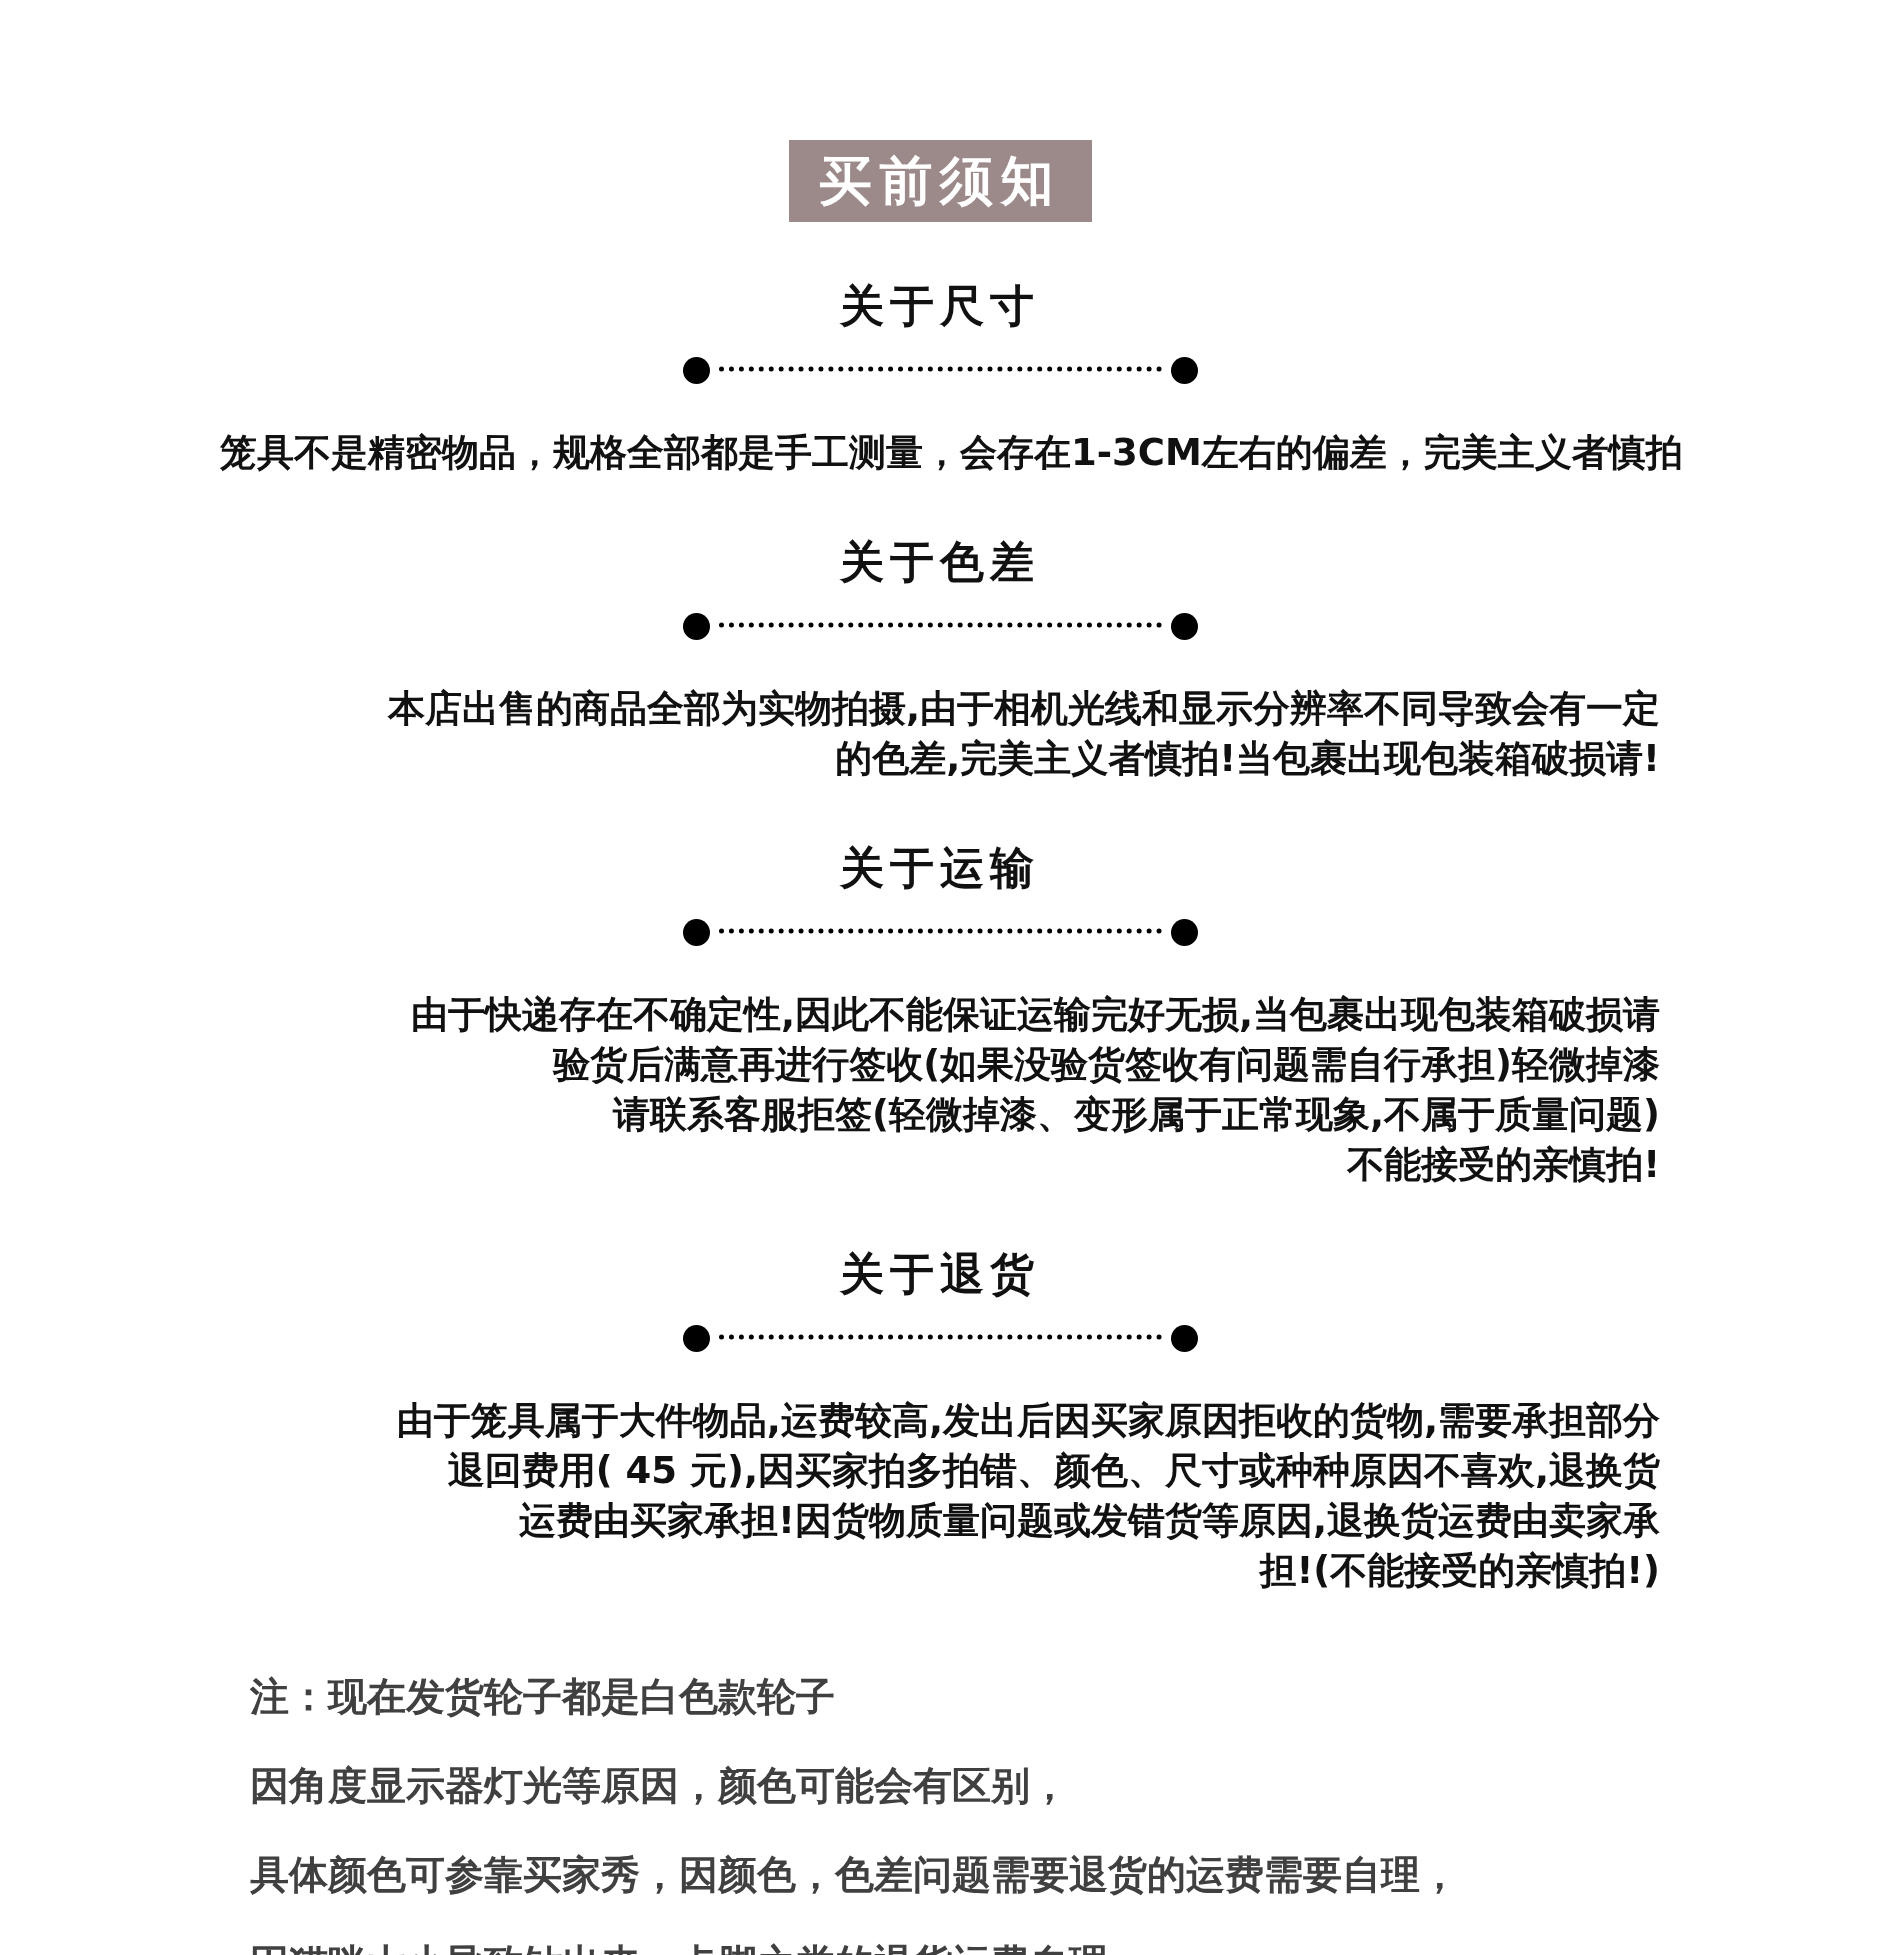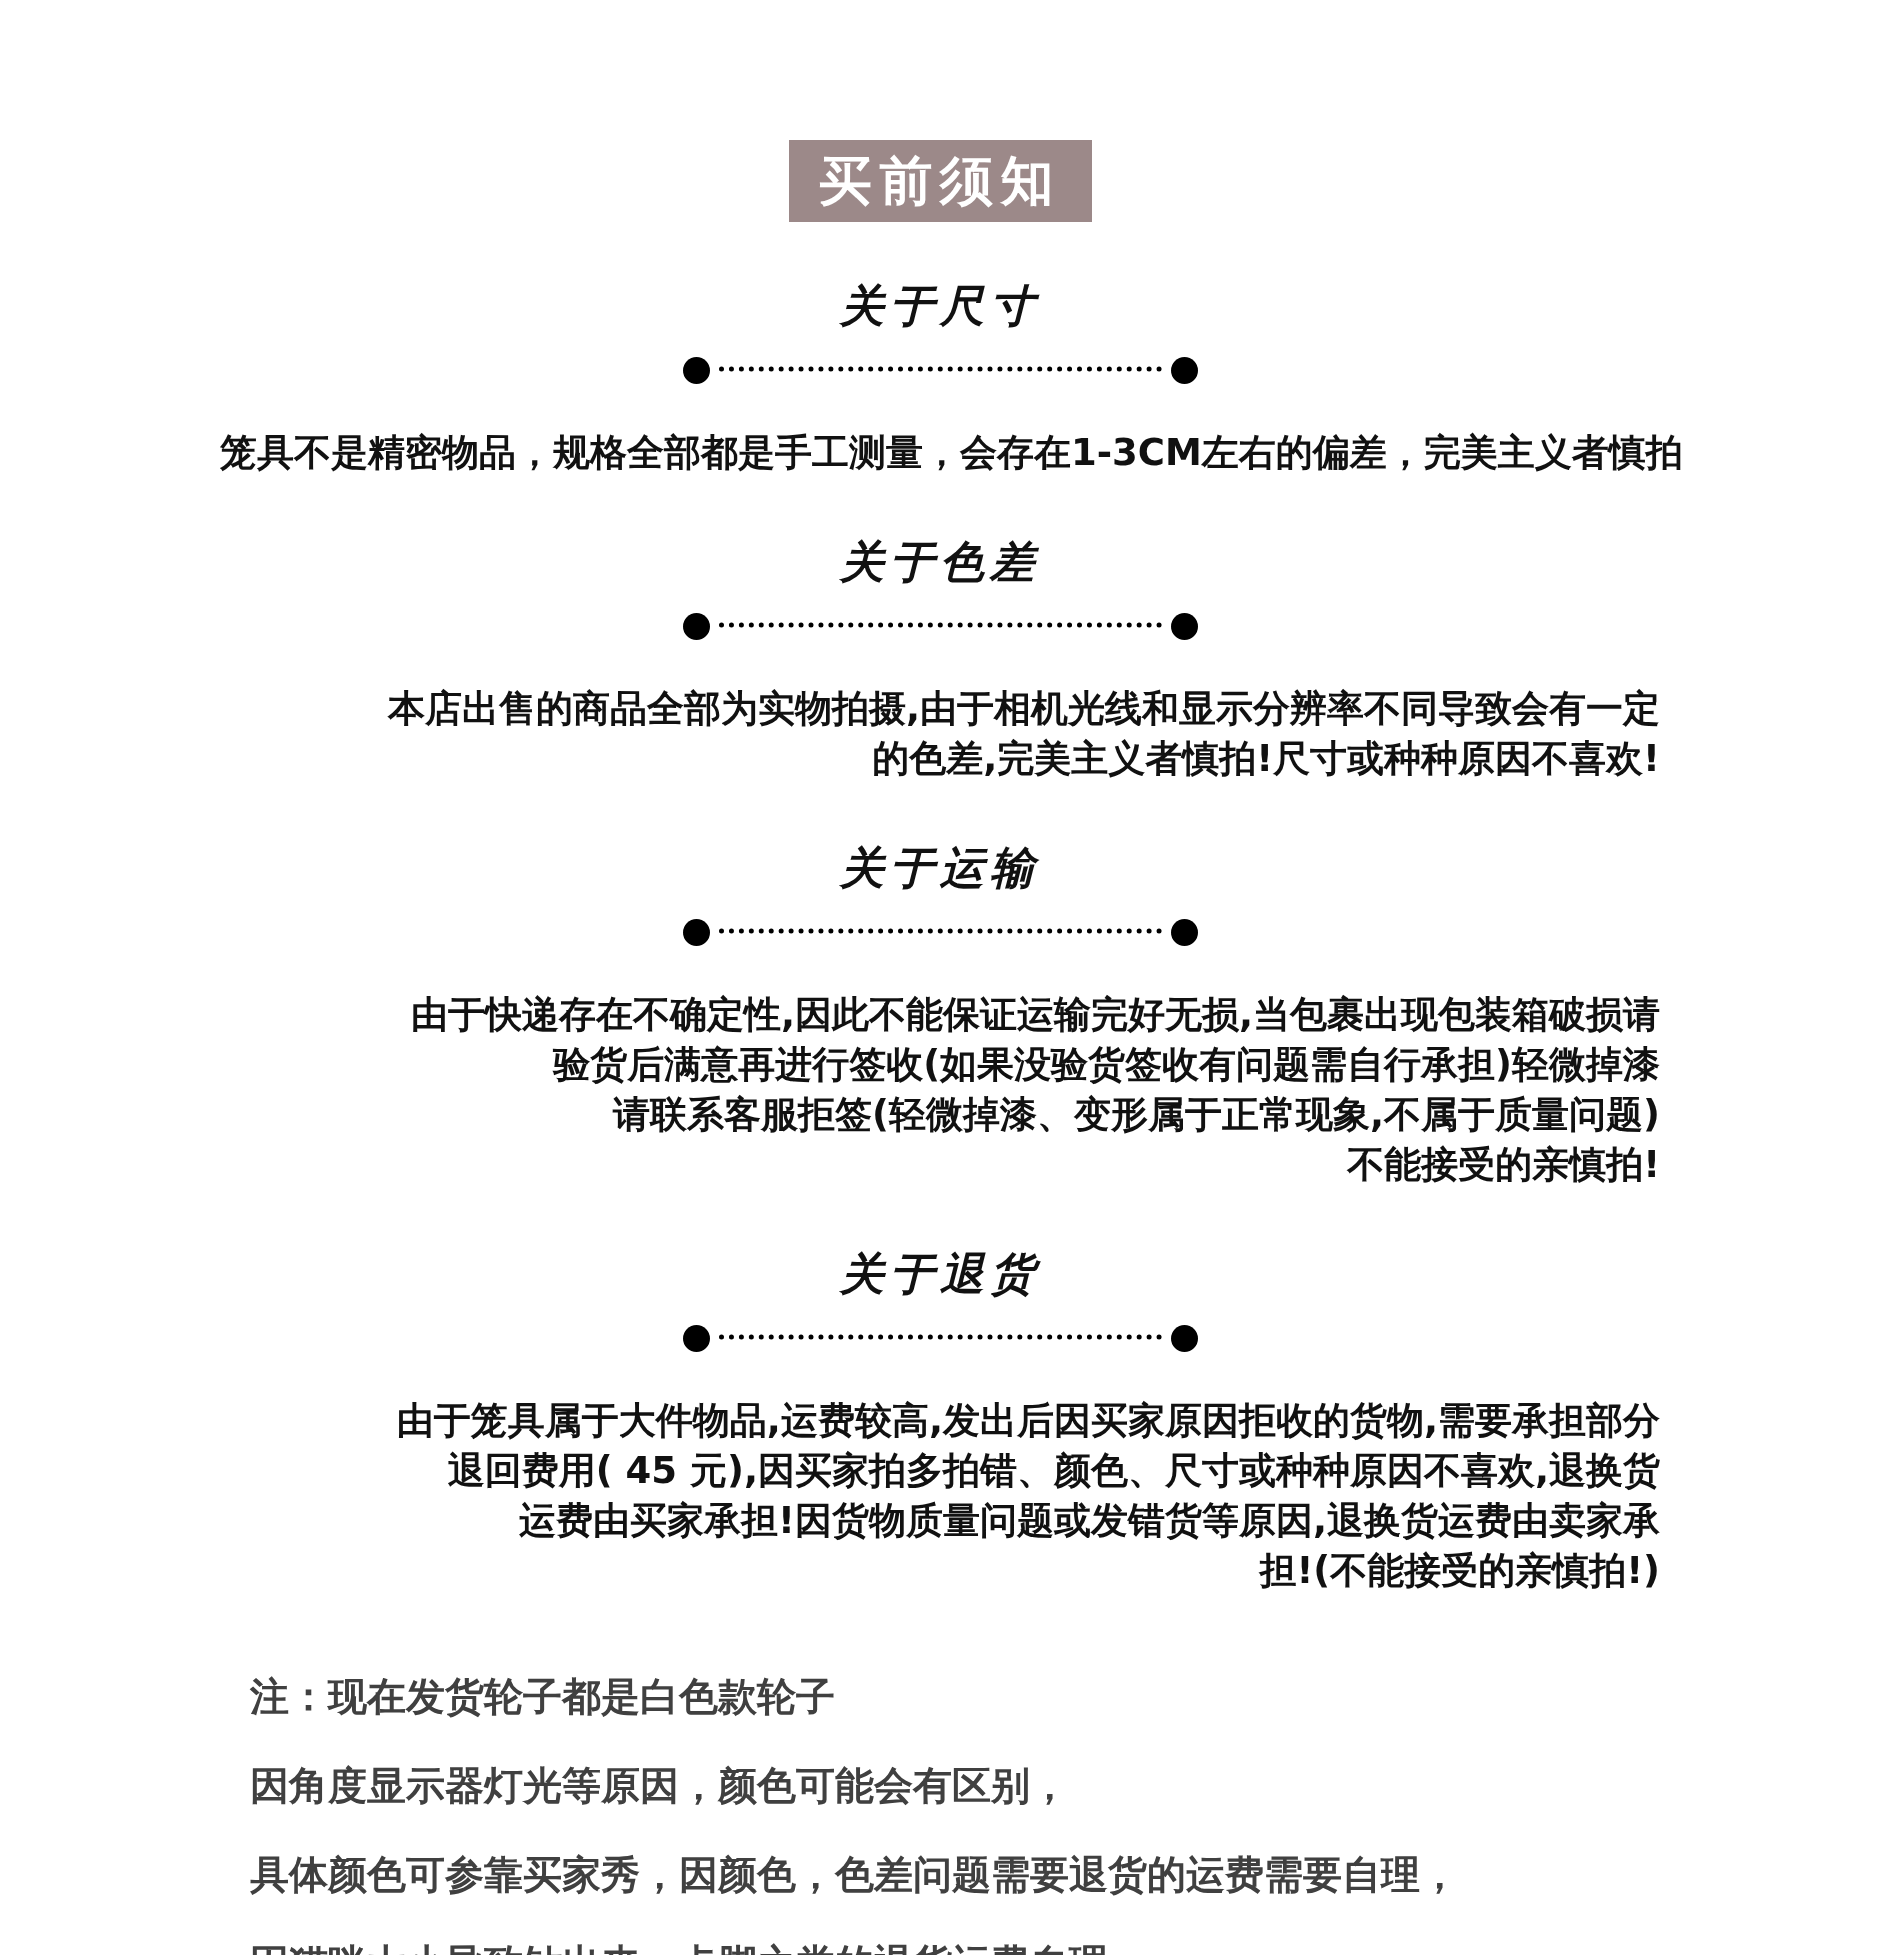--- a/index.html
+++ b/index.html
@@ -31,21 +31,20 @@
   }
   .section {
     text-align: center;
     margin-top: 55px;
   }
   .section-title {
     font-size: 44px;
     font-weight: 700;
     letter-spacing: 6px;
     color: #111111;
-    font-style: italic;
   }
   .divider {
     display: flex;
     align-items: center;
     justify-content: center;
     width: 515px;
     margin: 21px auto 0 auto;
   }
   .dot {
     width: 27px;
@@ -107,21 +106,21 @@
 
   <div class="section">
     <div class="section-title">关于色差</div>
     <div class="divider">
       <span class="dot"></span>
       <span class="dotline"></span>
       <span class="dot"></span>
     </div>
     <div class="body-lines">
       <div class="body-line">本店出售的商品全部为实物拍摄,由于相机光线和显示分辨率不同导致会有一定</div>
-      <div class="body-line">的色差,完美主义者慎拍!尺寸或种种原因不喜欢!</div>
+      <div class="body-line">的色差,完美主义者慎拍!当包裹出现包装箱破损请!</div>
     </div>
   </div>
 
   <div class="section">
     <div class="section-title">关于运输</div>
     <div class="divider">
       <span class="dot"></span>
       <span class="dotline"></span>
       <span class="dot"></span>
     </div>

